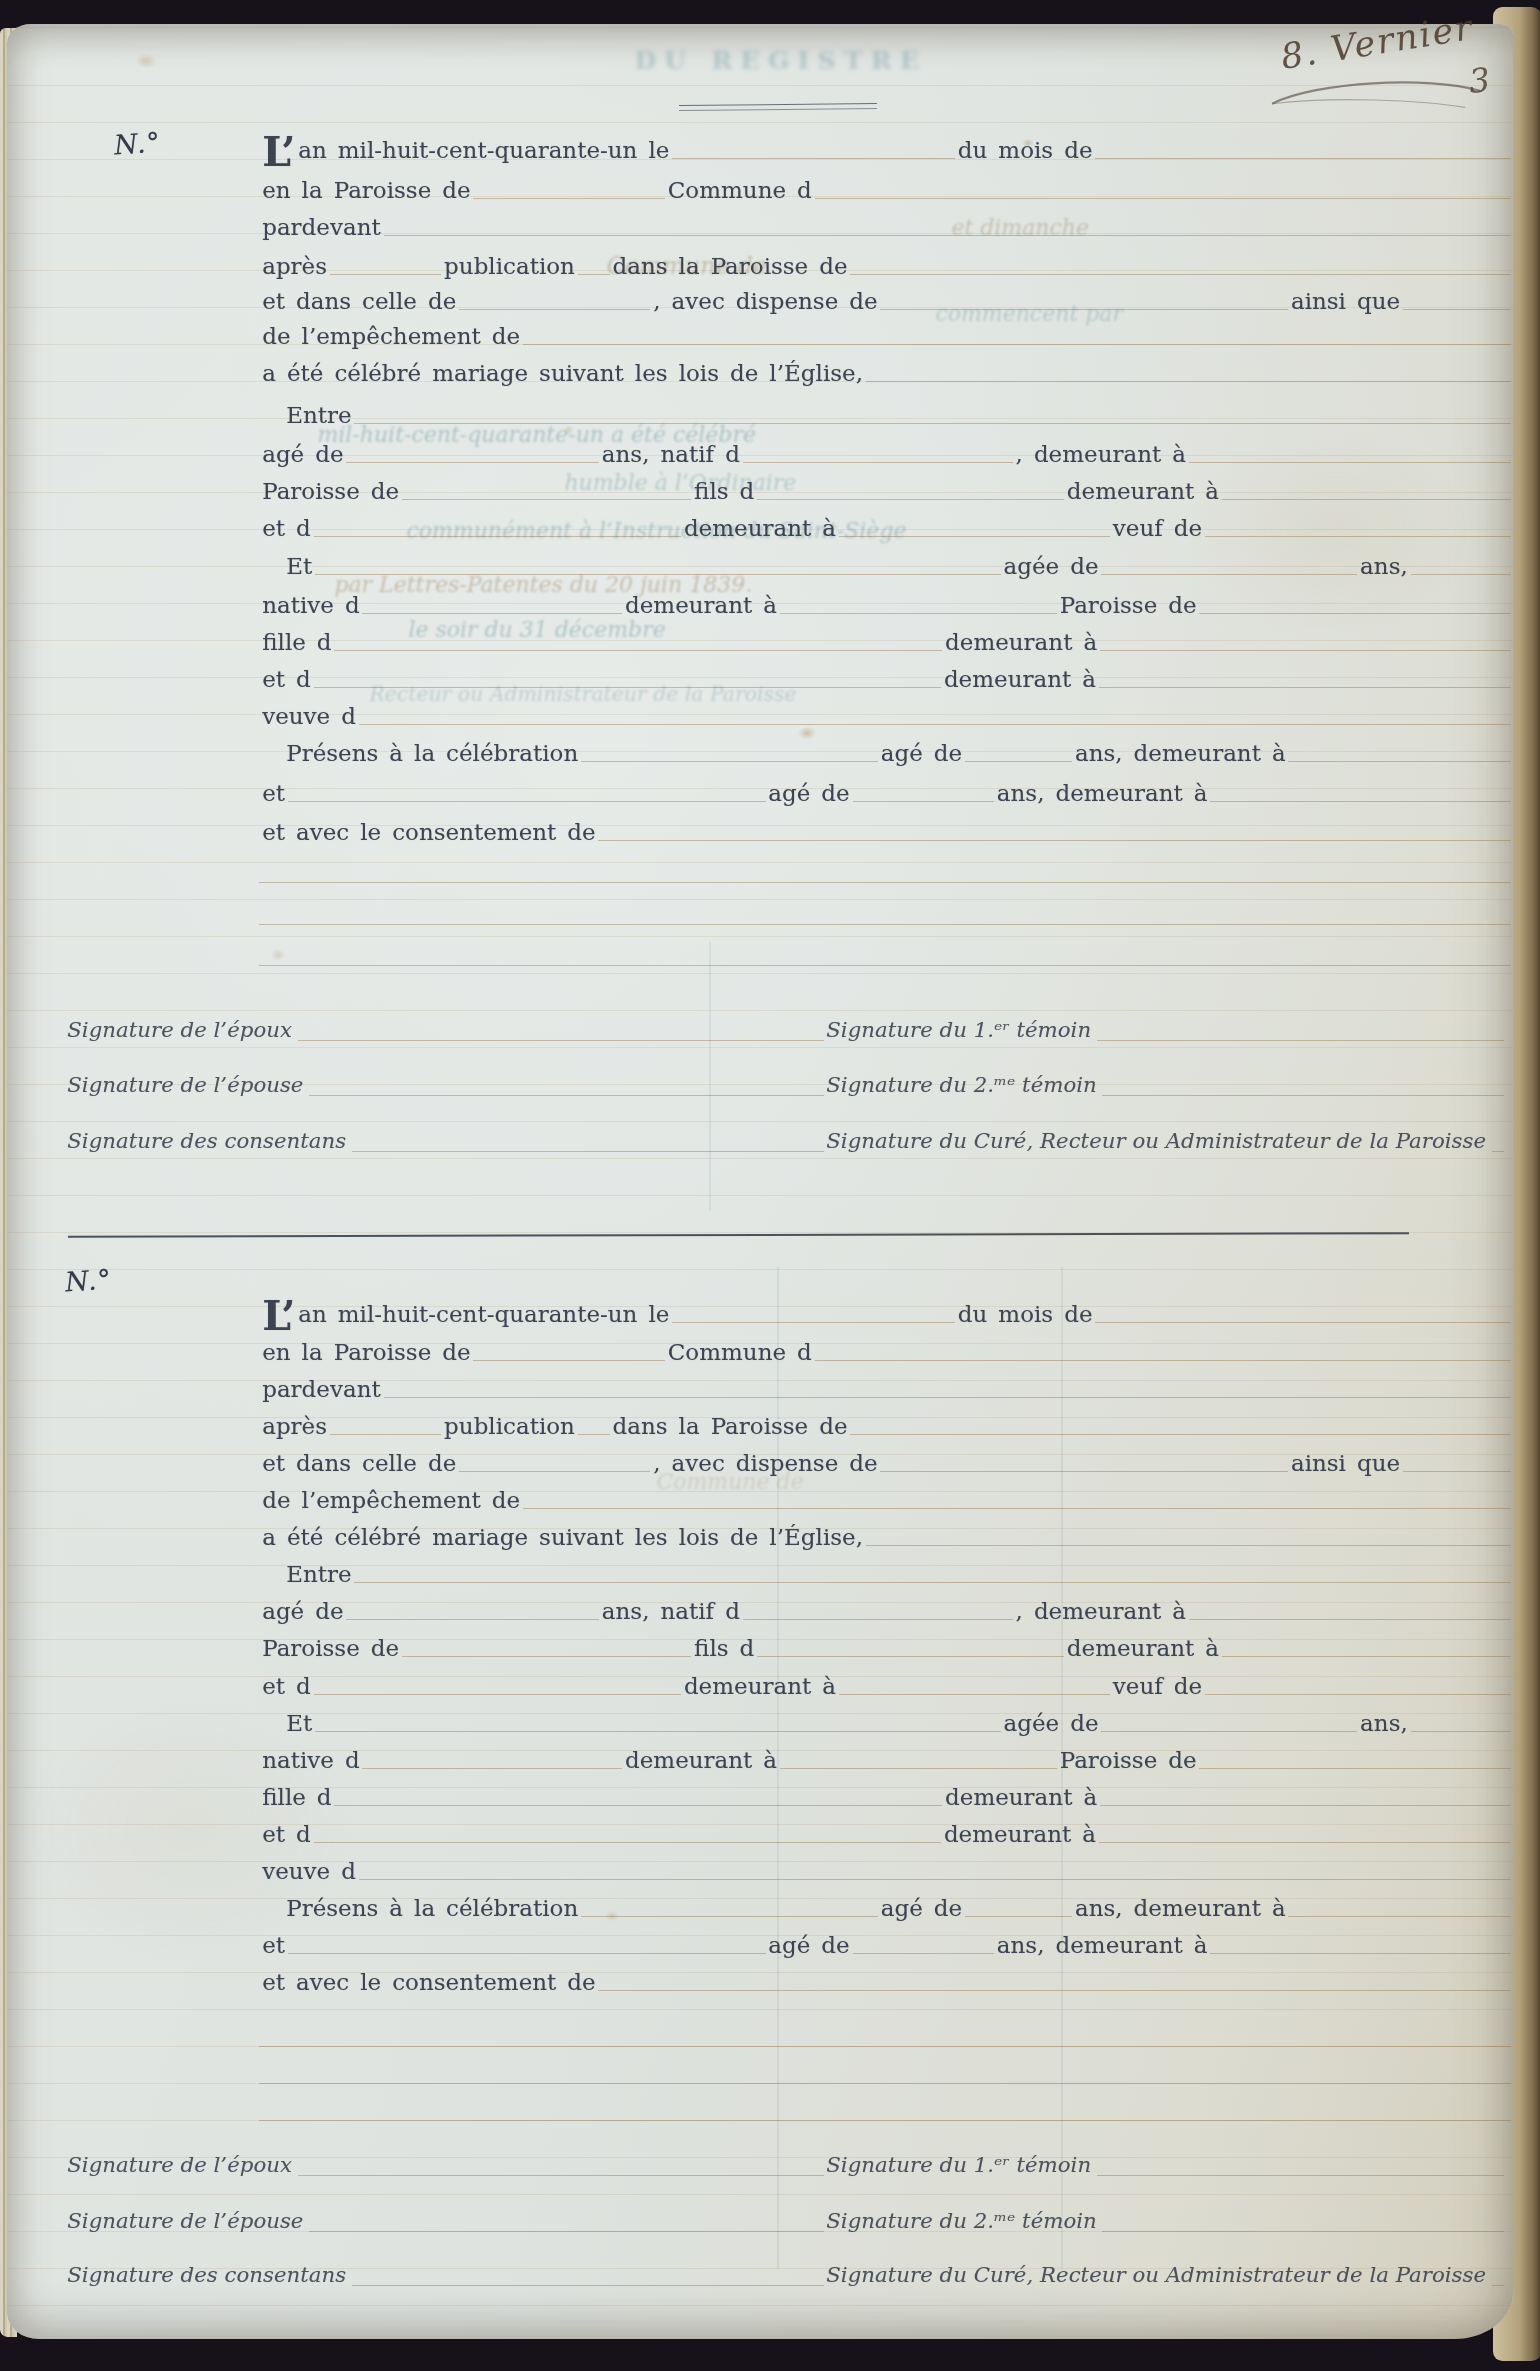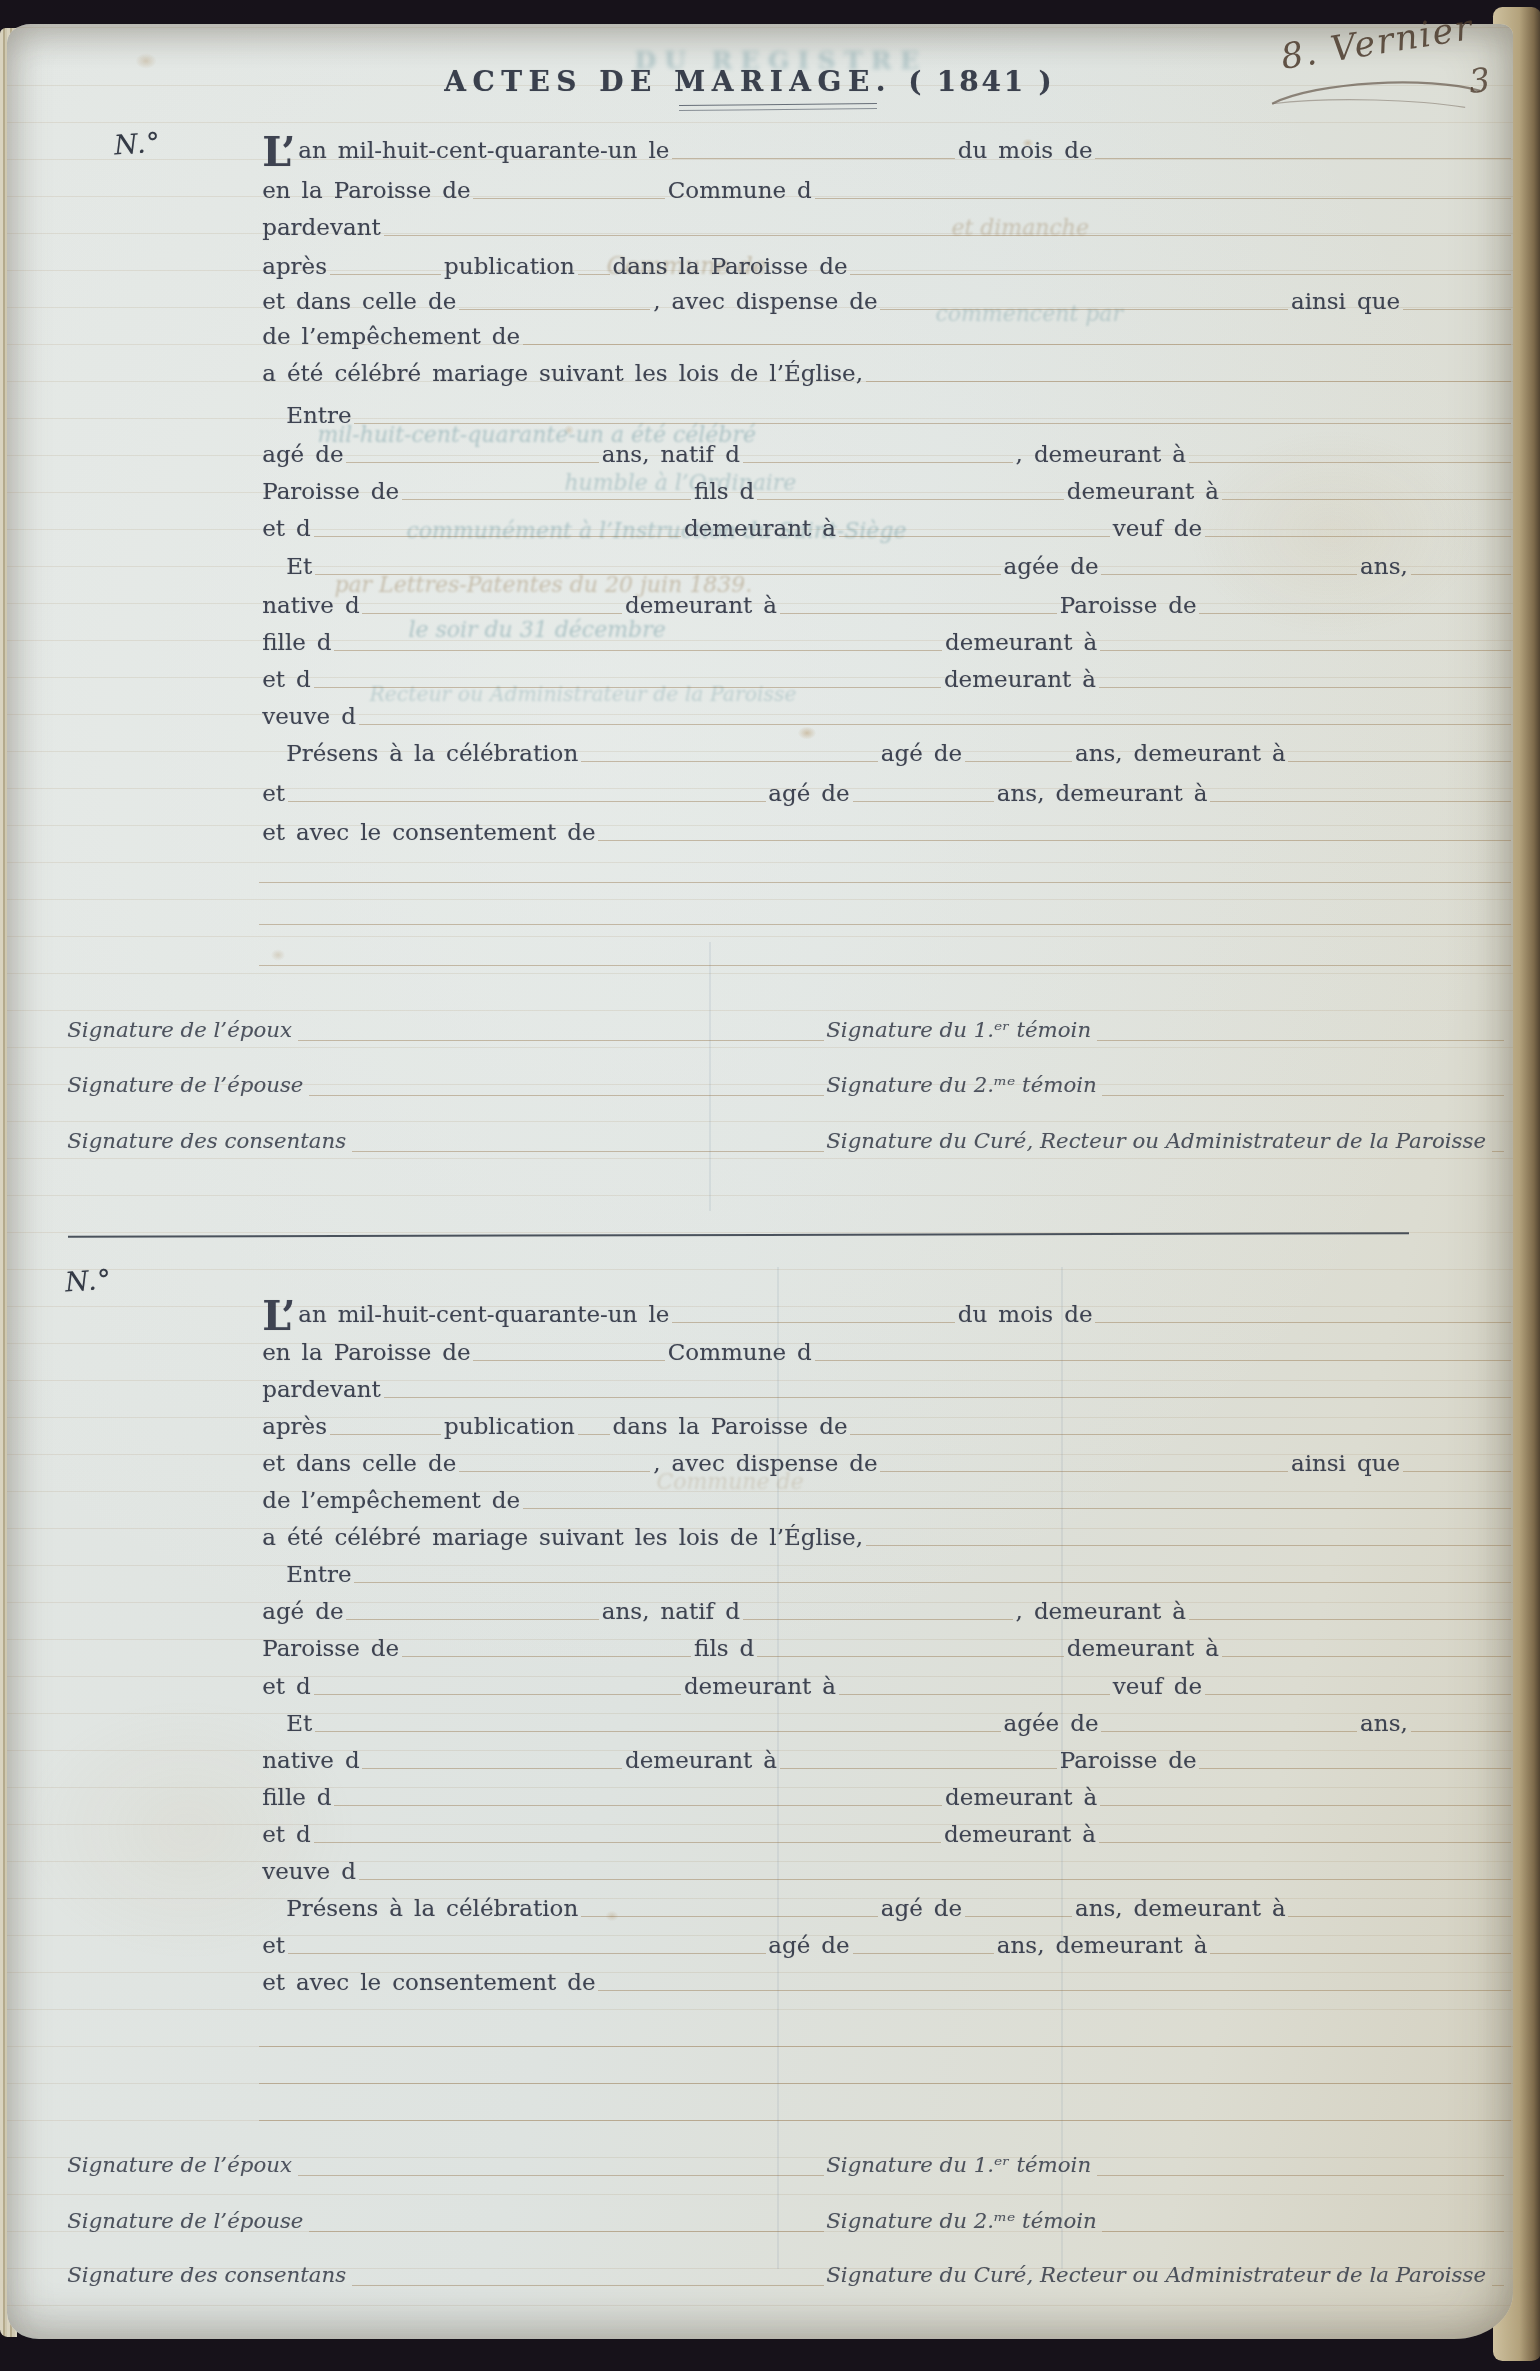--- a/index.html
+++ b/index.html
@@ -101,24 +101,20 @@
         <div class="ghost g-teal" style="left: 928px; top: 277px; font-size: 22px; opacity: 0.24;">commencent par</div>
         <div class="ghost g-teal" style="left: 310px; top: 398px; font-size: 22px; opacity: 0.3;">mil-huit-cent-quarante-un a été célébré</div>
         <div class="ghost g-teal" style="left: 557px; top: 446px; font-size: 22px; opacity: 0.26;">humble à l’Ordinaire</div>
         <div class="ghost g-teal" style="left: 399px; top: 494px; font-size: 22px; opacity: 0.3;">communément à l’Instruction du Saint-Siège</div>
         <div class="ghost g-sepia" style="left: 327px; top: 548px; font-size: 22px; opacity: 0.34;">par Lettres-Patentes du 20 juin 1839.</div>
         <div class="ghost g-teal" style="left: 401px; top: 593px; font-size: 22px; opacity: 0.3;">le soir du 31 décembre</div>
         <div class="ghost g-teal" style="left: 362px; top: 658px; font-size: 20.4px; opacity: 0.22;">Recteur ou Administrateur de la Paroisse</div>
         <div class="ghost g-sepia" style="left: 649px; top: 1445px; font-size: 22px; opacity: 0.18;">Commune de</div>
       </div>
 
-    <div class="hdr">
-      <span>ACTES DE MARIAGE.</span>
-      <span class="yr">( 1841 )</span>
-    </div>
     <div class="hdr-rule"></div>
 
     <div class="hand">8. Vernier</div>
     <svg class="hand-swash" width="232" height="43" viewBox="0 0 250 46">
       <path d="M12,34 C60,10 180,4 236,20" stroke="#4b3a2c" stroke-width="2.4" fill="none" opacity=".8"></path>
       <path d="M12,34 C80,26 170,30 220,38" stroke="#4b3a2c" stroke-width="1.2" fill="none" opacity=".5"></path>
     </svg>
     <div class="hand-fig">3</div>
 
     <div class="recno" style="left:107px;top:104px">N.°</div>

